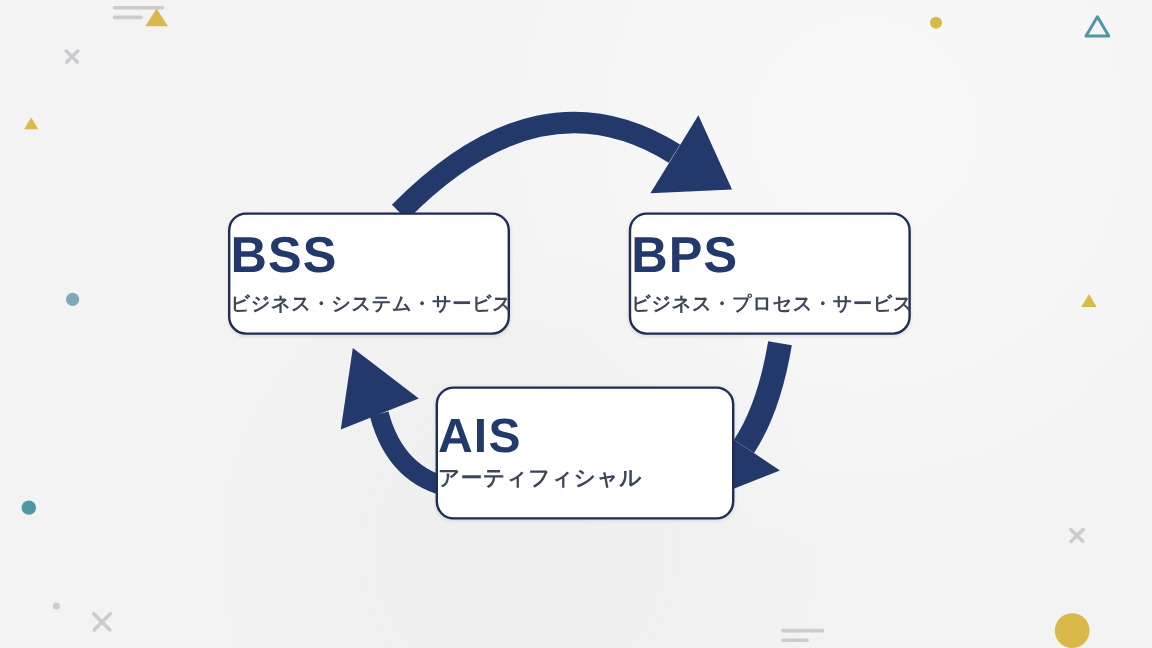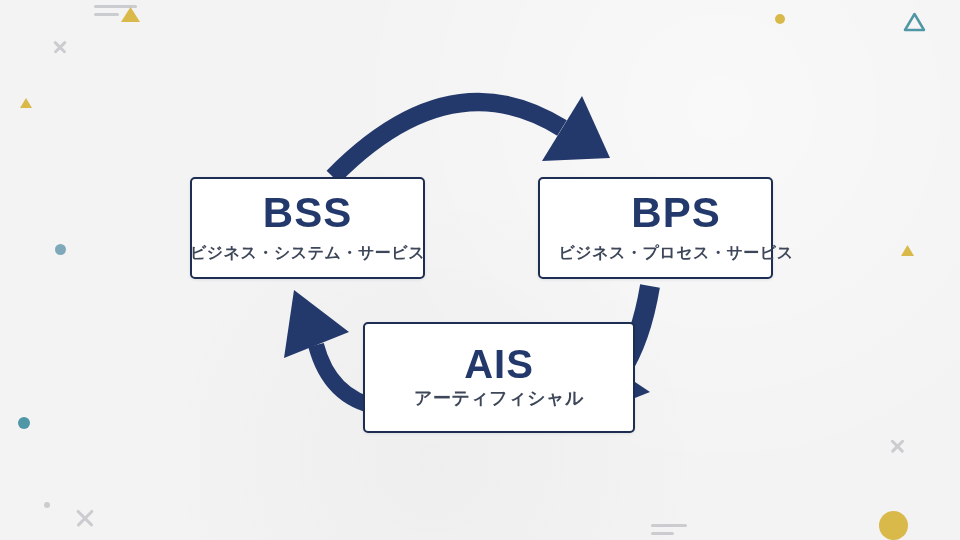--- a/index.html
+++ b/index.html
@@ -31,30 +31,30 @@
   
   .arrows-svg { position: absolute; left: 0; top: 0; width: 960px; height: 540px; z-index: 1; }
   .arrow-stroke { stroke: var(--navy); fill: none; }
   .arrow-head { fill: var(--navy); stroke: none; }
   
   .node {
     position: absolute;
     z-index: 2;
     background: #ffffff;
     border: 2px solid var(--node-border);
-    border-radius: 5px;
+    border-radius: 15px;
     display: flex;
     flex-direction: column;
-    align-items: center;
+    align-items: flex-start;
     justify-content: center;
     box-shadow: 0 1px 3px rgba(30,45,82,0.10);
   }
   #node-bss { left: 190px; top: 177px; width: 235px; height: 102px; }
-  #node-bps { left: 538px; top: 177px; width: 235px; height: 102px; padding-left: 41px; }
-  #node-ais { left: 363px; top: 322px; width: 272px; height: 111px; }
+  #node-bps { left: 524px; top: 177px; width: 235px; height: 102px; }
+  #node-ais { left: 363px; top: 322px; width: 249px; height: 111px; }
   .node-title {
     font-size: 42px;
     font-weight: bold;
     color: var(--navy);
     line-height: 1;
     letter-spacing: 1px;
   }
   .node-subtitle {
     font-size: 16px;
     font-weight: bold;

